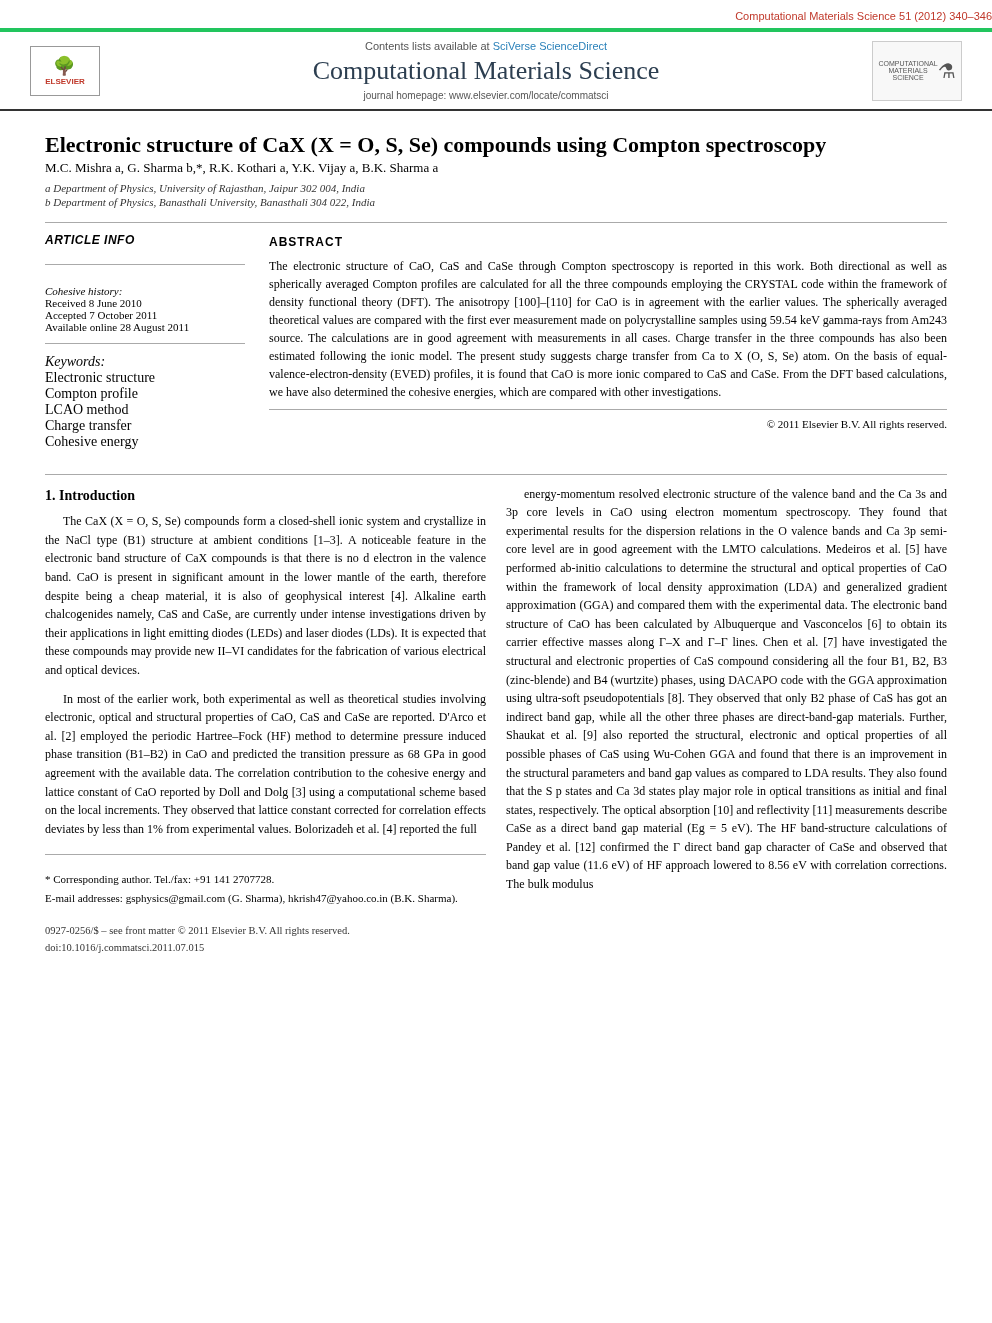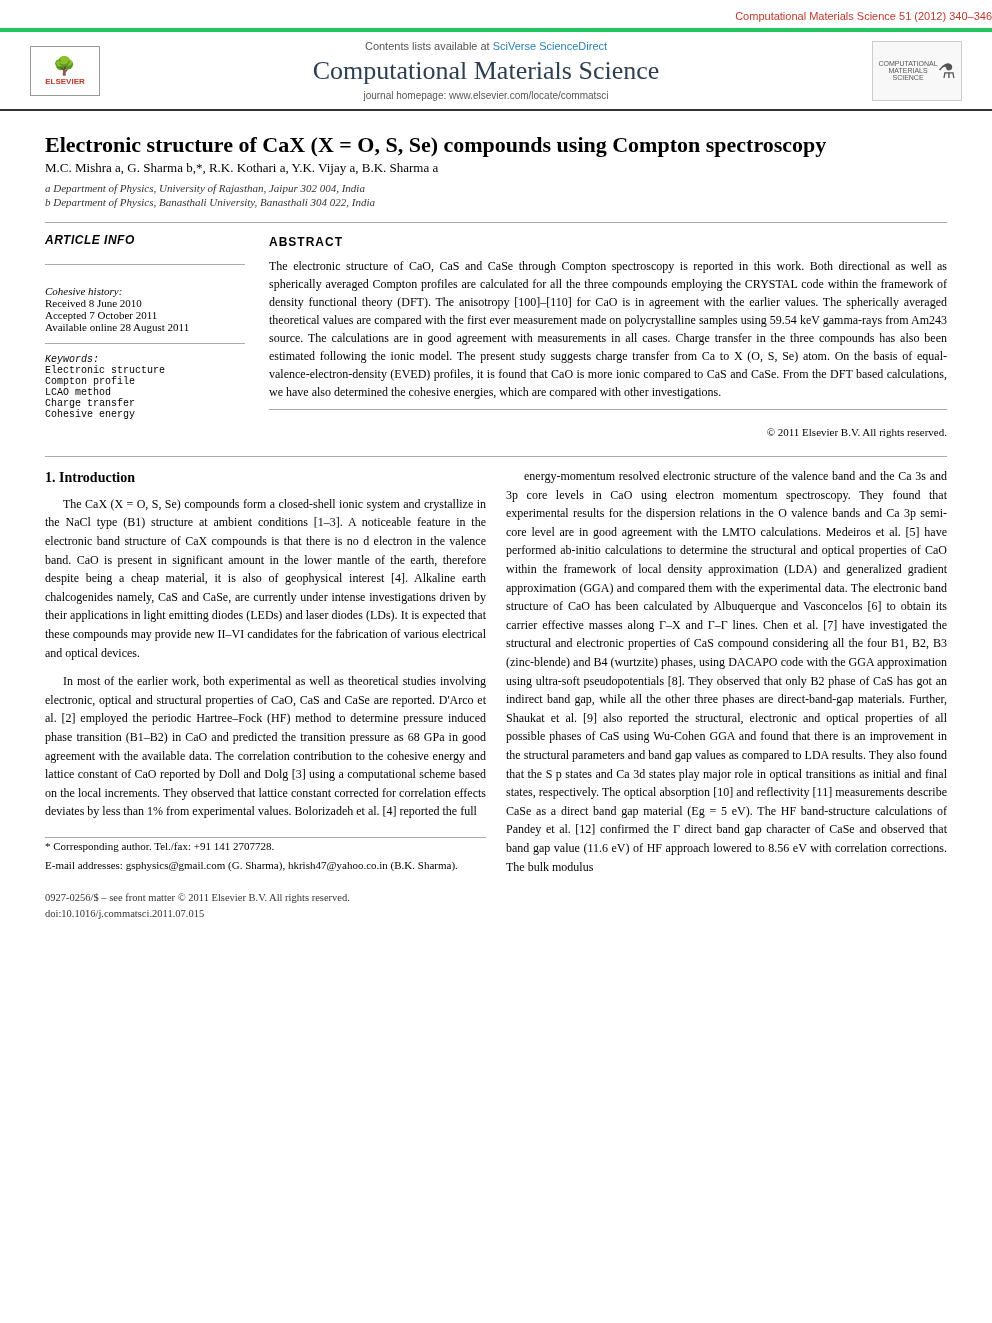--- a/index.html
+++ b/index.html
@@ -140,41 +140,41 @@
       font-style: italic;
       border-bottom: 1px solid #aaa;
       padding-bottom: 17px;
       margin-bottom: 20px;
       letter-spacing: 0.5px;
     }
     .info-section { margin-bottom: 8px; }
     .info-label { font-style: italic; font-size: 11px; }
     .info-value { font-size: 11px; }
     .keywords-list { margin-top: 3px; }
-    .keywords-list p { font-size: 10px; font-family: Liberation Mono, monospace; }
+    .keywords-list p { font-size: 14px; }
 
     .abstract {
       flex: 1;
       font-size: 12px;
       line-height: 1.5;
     }
     .abstract h3 {
       font-size: 12px;
       font-family: Arial, sans-serif;
       font-weight: bold;
       letter-spacing: 1px;
       margin-bottom: 6px;
     }
     .abstract p { text-align: justify; font-size: 12px; line-height: 1.5; }
 
     .copyright-line {
       text-align: right;
       font-size: 11px;
       margin-top: 8px;
-      padding-top: 14px;
+      padding-top: 6px;
       border-top: 1px solid #aaa;
     }
 
     .main-text {
       display: flex;
       gap: 20px;
       margin-top: 10px;
     }
     .col-left, .col-right {
       flex: 1;
@@ -189,21 +189,21 @@
       font-family: 'Times New Roman', serif;
     }
     .paragraph {
       margin-bottom: 10px;
       text-indent: 1.5em;
     }
 
     .footnote-area {
       margin-top: 16px;
       border-top: 1px solid #aaa;
-      padding-top: 0;
+      padding-top: 16px;
       font-size: 11px;
     }
     .footnote-area p { margin-bottom: 2px; }
 
     .bottom-info {
       margin-top: 16px;
       font-size: 10.5px;
       color: #333;
     }
   </style>

